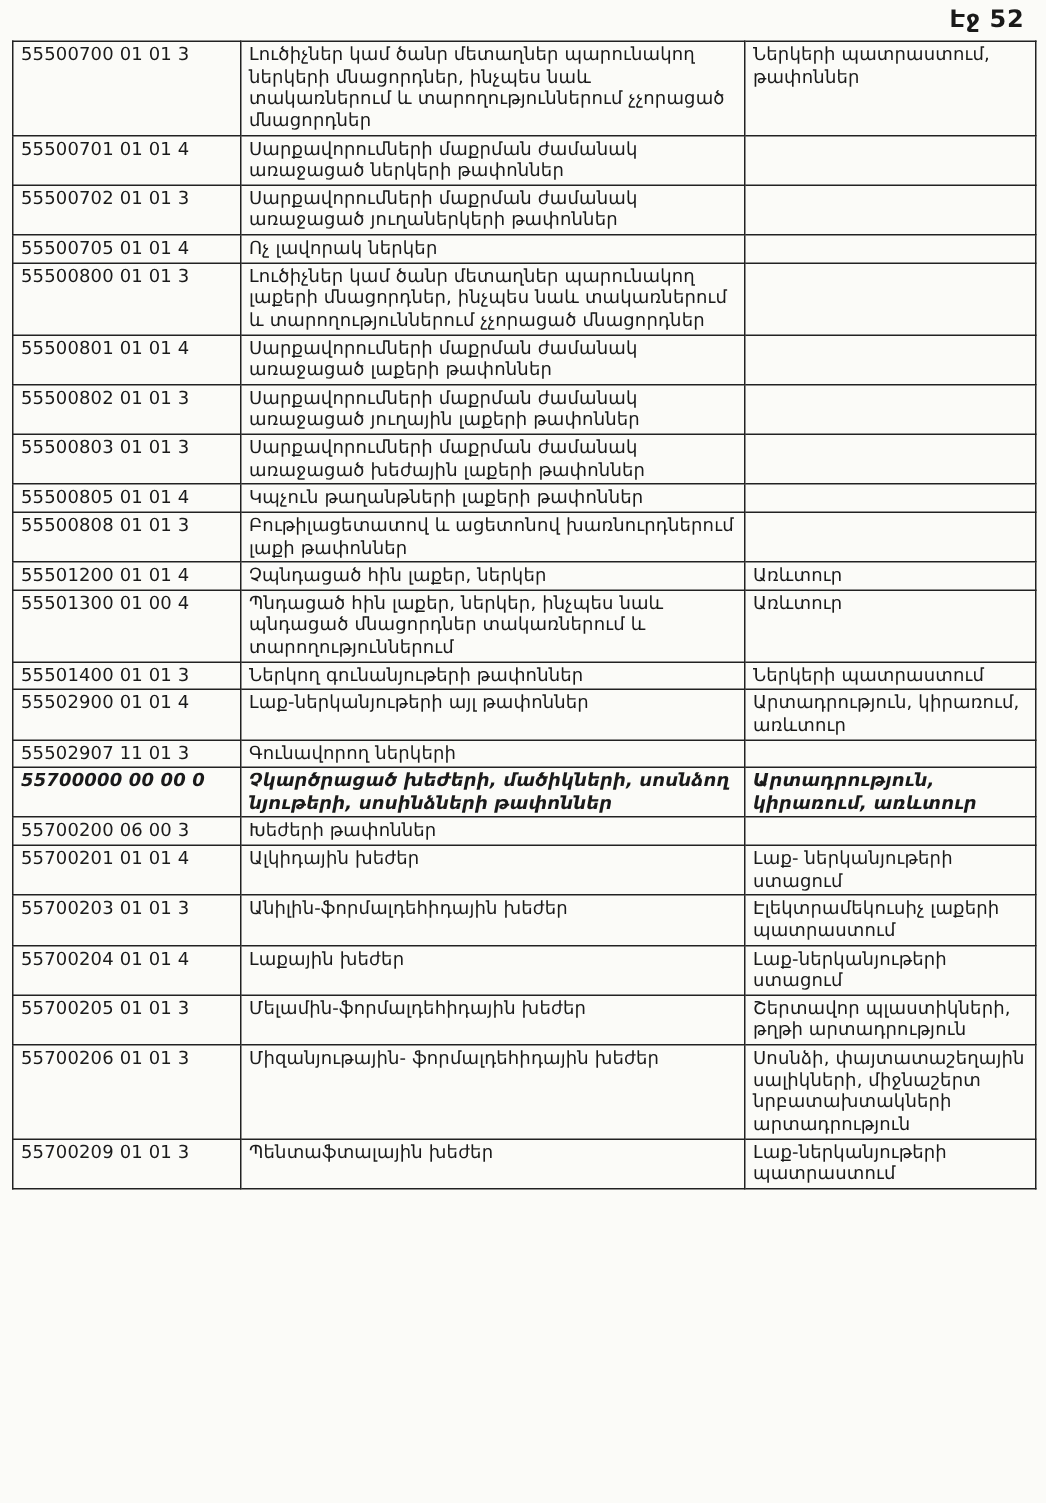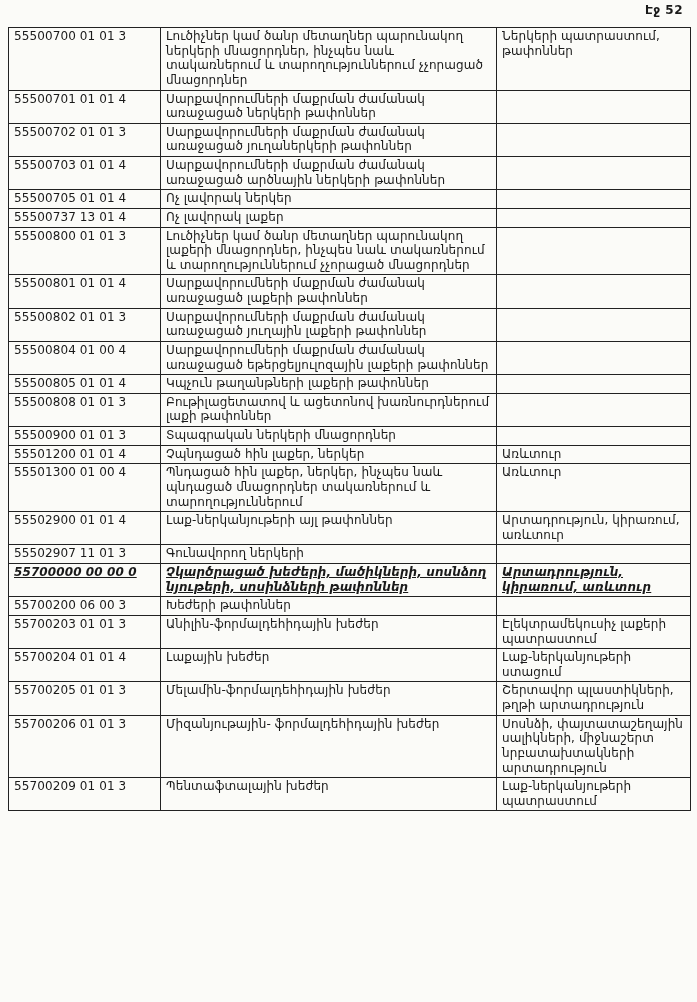--- a/index.html
+++ b/index.html
@@ -12,21 +12,21 @@
     position: relative;
     background: #fbfbf8;
     font-family: "DejaVu Sans", sans-serif;
     color: #1a1a1a;
     overflow: hidden;
   }
   .page-header {
     position: absolute;
     top: 3px;
     right: 14px;
-    font-size: 12px;
+    font-size: 16px;
     font-weight: bold;
     letter-spacing: 0.5px;
     text-align: right;
   }
   table.waste-table {
     position: absolute;
     left: 8px;
     top: 27px;
     width: 682px;
     border-collapse: collapse;
@@ -41,21 +41,20 @@
     letter-spacing: 0.1px;
     word-wrap: break-word;
   }
   td.code-cell {
     white-space: nowrap;
     overflow: hidden;
   }
   tr.emphasis td {
     font-weight: bold;
     font-style: italic;
-    text-decoration: underline;
   }
 </style>
 </head>
 <body>
 
 <div class="page-header">Էջ 52</div>
 
 <table class="waste-table">
   <colgroup>
     <col style="width:152px">
@@ -72,98 +71,93 @@
     <td class="code-cell">55500701 01 01 4</td>
     <td class="desc-cell">Սարքավորումների մաքրման ժամանակ առաջացած ներկերի թափոններ</td>
     <td class="note-cell"></td>
   </tr>
       <tr>
     <td class="code-cell">55500702 01 01 3</td>
     <td class="desc-cell">Սարքավորումների մաքրման ժամանակ առաջացած յուղաներկերի թափոններ</td>
     <td class="note-cell"></td>
   </tr>
       <tr>
-    <td class="code-cell">55500703 01 01 4</td>
-    <td class="desc-cell">Սարքավորումների մաքրման ժամանակ առաջացած արծնային ներկերի թափոններ</td>
-    <td class="note-cell"></td>
-  </tr>
-      <tr>
     <td class="code-cell">55500705 01 01 4</td>
     <td class="desc-cell">Ոչ լավորակ ներկեր</td>
-    <td class="note-cell"></td>
-  </tr>
-      <tr>
-    <td class="code-cell">55500737 13 01 4</td>
-    <td class="desc-cell">Ոչ լավորակ լաքեր</td>
     <td class="note-cell"></td>
   </tr>
       <tr>
     <td class="code-cell">55500800 01 01 3</td>
     <td class="desc-cell">Լուծիչներ կամ ծանր մետաղներ պարունակող լաքերի մնացորդներ, ինչպես նաև տակառներում և տարողություններում չչորացած մնացորդներ</td>
     <td class="note-cell"></td>
   </tr>
       <tr>
     <td class="code-cell">55500801 01 01 4</td>
     <td class="desc-cell">Սարքավորումների մաքրման ժամանակ առաջացած լաքերի թափոններ</td>
     <td class="note-cell"></td>
   </tr>
       <tr>
     <td class="code-cell">55500802 01 01 3</td>
     <td class="desc-cell">Սարքավորումների մաքրման ժամանակ առաջացած յուղային լաքերի թափոններ</td>
     <td class="note-cell"></td>
   </tr>
       <tr>
-    <td class="code-cell">55500804 01 00 4</td>
-    <td class="desc-cell">Սարքավորումների մաքրման ժամանակ առաջացած եթերցելյուլոզային լաքերի թափոններ</td>
+    <td class="code-cell">55500803 01 01 3</td>
+    <td class="desc-cell">Սարքավորումների մաքրման ժամանակ առաջացած խեժային լաքերի թափոններ</td>
     <td class="note-cell"></td>
   </tr>
       <tr>
     <td class="code-cell">55500805 01 01 4</td>
     <td class="desc-cell">Կպչուն թաղանթների լաքերի թափոններ</td>
     <td class="note-cell"></td>
   </tr>
       <tr>
     <td class="code-cell">55500808 01 01 3</td>
     <td class="desc-cell">Բութիլացետատով և ացետոնով խառնուրդներում լաքի թափոններ</td>
     <td class="note-cell"></td>
   </tr>
       <tr>
-    <td class="code-cell">55500900 01 01 3</td>
-    <td class="desc-cell">Տպագրական ներկերի մնացորդներ</td>
-    <td class="note-cell"></td>
-  </tr>
-      <tr>
     <td class="code-cell">55501200 01 01 4</td>
     <td class="desc-cell">Չպնդացած հին լաքեր, ներկեր</td>
     <td class="note-cell">Առևտուր</td>
   </tr>
       <tr>
     <td class="code-cell">55501300 01 00 4</td>
     <td class="desc-cell">Պնդացած հին լաքեր, ներկեր, ինչպես նաև պնդացած մնացորդներ տակառներում և տարողություններում</td>
     <td class="note-cell">Առևտուր</td>
+  </tr>
+      <tr>
+    <td class="code-cell">55501400 01 01 3</td>
+    <td class="desc-cell">Ներկող գունանյութերի թափոններ</td>
+    <td class="note-cell">Ներկերի պատրաստում</td>
   </tr>
       <tr>
     <td class="code-cell">55502900 01 01 4</td>
     <td class="desc-cell">Լաք-ներկանյութերի այլ թափոններ</td>
     <td class="note-cell">Արտադրություն, կիրառում, առևտուր</td>
   </tr>
       <tr>
     <td class="code-cell">55502907 11 01 3</td>
     <td class="desc-cell">Գունավորող ներկերի</td>
     <td class="note-cell"></td>
   </tr>
       <tr class="emphasis">
     <td class="code-cell">55700000 00 00 0</td>
     <td class="desc-cell">Չկարծրացած խեժերի, մածիկների, սոսնձող նյութերի, սոսինձների թափոններ</td>
     <td class="note-cell">Արտադրություն, կիրառում, առևտուր</td>
   </tr>
       <tr>
     <td class="code-cell">55700200 06 00 3</td>
     <td class="desc-cell">Խեժերի թափոններ</td>
     <td class="note-cell"></td>
+  </tr>
+      <tr>
+    <td class="code-cell">55700201 01 01 4</td>
+    <td class="desc-cell">Ալկիդային խեժեր</td>
+    <td class="note-cell">Լաք- ներկանյութերի ստացում</td>
   </tr>
       <tr>
     <td class="code-cell">55700203 01 01 3</td>
     <td class="desc-cell">Անիլին-ֆորմալդեհիդային խեժեր</td>
     <td class="note-cell">Էլեկտրամեկուսիչ լաքերի պատրաստում</td>
   </tr>
       <tr>
     <td class="code-cell">55700204 01 01 4</td>
     <td class="desc-cell">Լաքային խեժեր</td>
     <td class="note-cell">Լաք-ներկանյութերի ստացում</td>

